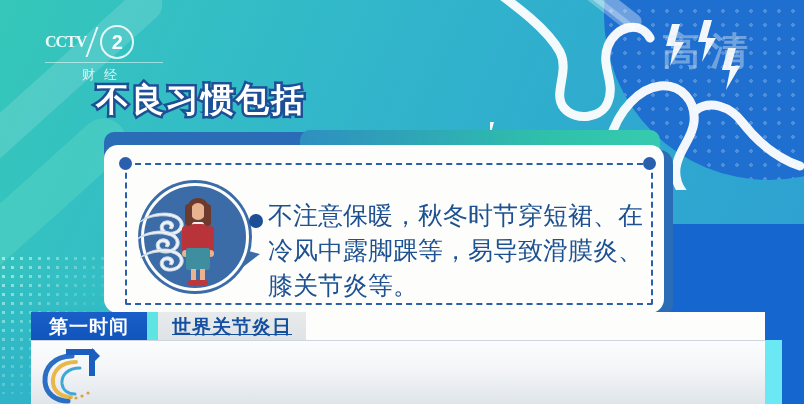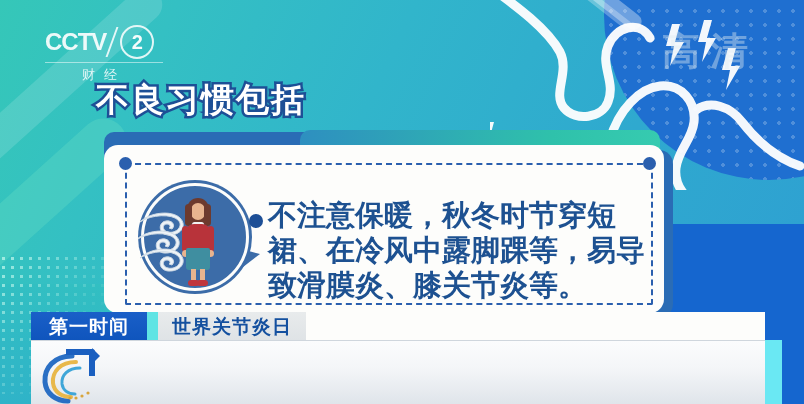--- a/index.html
+++ b/index.html
@@ -52,22 +52,22 @@
     font-weight:700;
   }
 
   
   .bone{position:absolute;left:490px;top:-10px;width:320px;height:200px;}
 
   
   .cctv{position:absolute;left:45px;top:25px;color:rgba(255,255,255,.92);}
   .cctv-row{display:flex;align-items:center;}
   .cctv-text{
-    font-size:24px;font-weight:700;letter-spacing:-1px;
-    color:rgba(255,255,255,.9);font-family:Liberation Sans, sans-serif;
+    font-size:16px;font-weight:700;letter-spacing:-1px;
+    color:rgba(255,255,255,.9);font-family:Liberation Serif, serif;
   }
   .cctv-slash{
     display:inline-block;width:2px;height:30px;background:rgba(255,255,255,.85);
     transform:skewX(-20deg);margin:0 7px 0 5px;
   }
   .cctv-two{
     width:30px;height:30px;border:2px solid rgba(255,255,255,.85);border-radius:50%;
     display:flex;align-items:center;justify-content:center;
     font-size:20px;font-weight:700;color:rgba(255,255,255,.95);
   }
@@ -151,37 +151,37 @@
 
   .wind{position:absolute;left:-6px;top:26px;width:56px;height:60px;}
 
   
   .bullet{
     position:absolute;left:249px;top:214px;width:14px;height:14px;border-radius:50%;
     background:#1d4f96;
   }
   .bodytext{
     position:absolute;left:268px;top:198px;width:378px;
-    font-size:29px;line-height:35px;font-weight:700;color:#1d5191;
+    font-size:25px;line-height:35px;font-weight:400;color:#1d5191;
     letter-spacing:0px;
   }
 
   
   .lt{position:absolute;left:0;bottom:0;width:704px;height:92px;z-index:9;padding-left:47px;}
   .lt-badges{position:absolute;left:31px;top:0;display:flex;height:28px;width:734px;}
   .badge-prog{
     background:linear-gradient(180deg,#1a5fc8 0%,#0f55bd 100%);
     color:#fff;font-size:19px;font-weight:700;letter-spacing:1px;
     padding:2px 18px 0 18px;display:flex;align-items:center;
   }
   .badge-sep{width:11px;background:#5fe4e4;}
   .badge-topic{
     background:linear-gradient(180deg,#e8ebec 0%,#dfe3e6 100%);
     color:#14509f;font-size:19px;font-weight:700;letter-spacing:1px;
-    padding:2px 14px 0 14px;display:flex;align-items:center;
+    padding:2px 14px 0 14px;display:flex;align-items:center;text-decoration:underline;
   }
   .badge-fill{flex:1;background:#fdfdfb;}
   .lt-bar{
     position:absolute;left:31px;top:28px;width:734px;height:64px;
     background:linear-gradient(180deg,#fbfcfd 0%,#f4f6f8 42%,#dfe4ea 100%);
     border-top:1px solid #cfd6dd;
   }
   .lt-accent{
     position:absolute;left:765px;top:28px;width:17px;height:64px;
     background:#6ae8f3;

